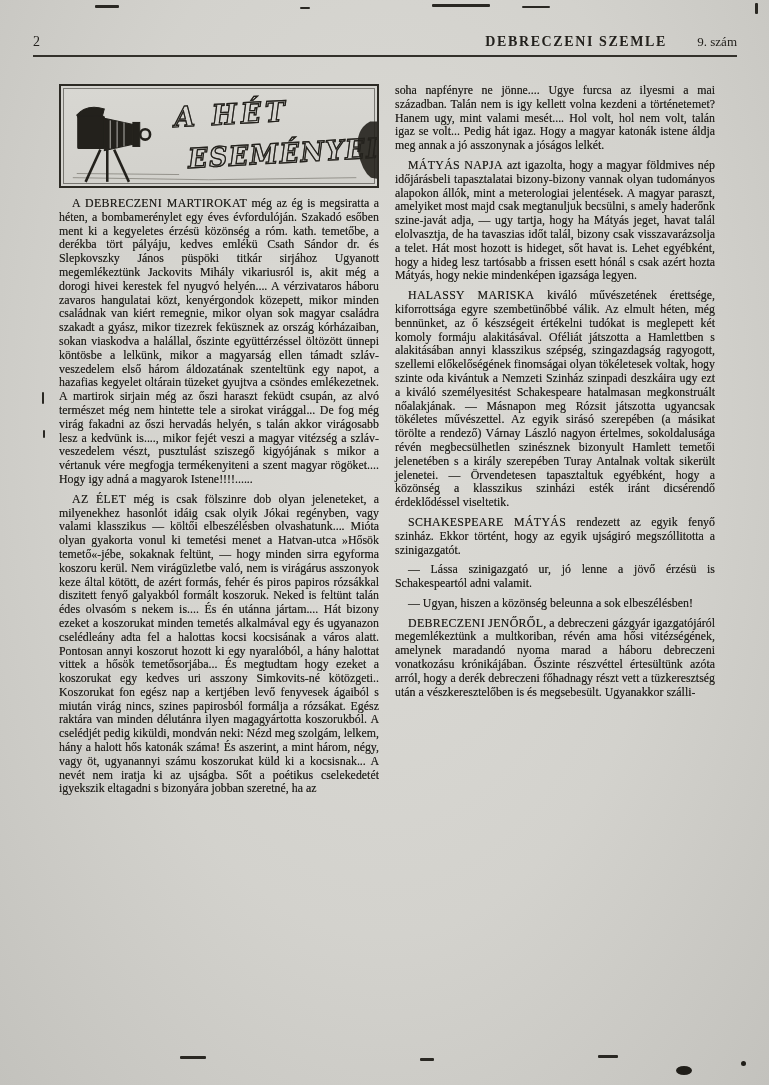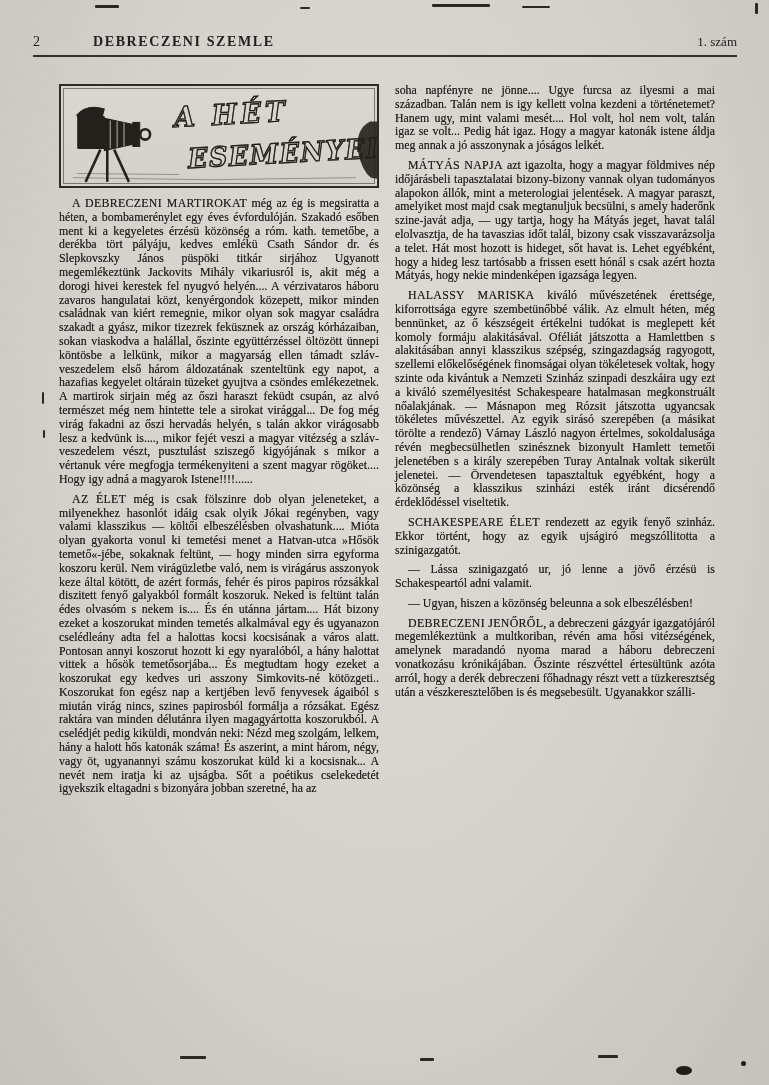--- a/index.html
+++ b/index.html
@@ -13,21 +13,21 @@
     color:#23211d;
   }
   
   .page-header{
     position:absolute;top:34px;left:33px;right:32px;
     display:grid;grid-template-columns:60px 1fr 70px;align-items:baseline;
     border-bottom:2px solid #33312b;
     padding-bottom:5px;
   }
   .page-number{font-size:14px;}
-  .journal-title{font-size:14px;font-weight:bold;letter-spacing:1.6px;text-align:left;}
+  .journal-title{font-size:14px;font-weight:bold;letter-spacing:1.6px;text-align:right;}
   .issue-number{font-size:13px;text-align:right;}
 
   
   .columns{
     position:absolute;top:84px;left:59px;right:54px;bottom:22px;
     display:flex;gap:16px;overflow:hidden;
   }
   .col{flex:1 1 0;text-align:justify;font-size:11.9px;line-height:13.8px;
        text-shadow:0 0 .4px rgba(42,40,35,.65);}
   .col p{margin:0 0 6px 0;text-indent:13px;}
@@ -61,21 +61,21 @@
   <div class="mark" style="top:430px;left:43px;width:2px;height:8px;"></div>
   <div class="mark" style="top:1056px;left:180px;width:26px;height:3px;"></div>
   <div class="mark" style="top:1058px;left:420px;width:14px;height:3px;"></div>
   <div class="mark" style="top:1055px;left:598px;width:20px;height:3px;"></div>
   <div class="blob" style="top:1066px;left:676px;width:16px;height:9px;"></div>
   <div class="blob" style="top:1061px;left:741px;width:5px;height:5px;"></div>
 
   <div class="page-header">
     <span class="page-number">2</span>
     <span class="journal-title">DEBRECZENI SZEMLE</span>
-    <span class="issue-number">1. szám</span>
+    <span class="issue-number">9. szám</span>
   </div>
 
   <div class="columns">
 
     <div class="col">
 
       <div class="masthead">
         <svg viewBox="0 0 321 96" preserveAspectRatio="none">
 
           <g stroke="#55524a" stroke-width="0.7" opacity="0.7">
@@ -126,21 +126,21 @@
 
       <p>
         <span class="lead">MÁTYÁS NAPJA</span><span> azt igazolta, hogy a magyar földmives nép időjárásbeli tapasztalatai bizony-bizony vannak olyan tudományos alapokon állók, mint a meterologiai jelentések. A magyar paraszt, amelyiket most majd csak megtanuljuk becsülni, s amely haderőnk szine-javát adja, — ugy tartja, hogy ha Mátyás jeget, havat talál elolvasztja, de ha tavaszias időt talál, bizony csak visszavarázsolja a telet. Hát most hozott is hideget, sőt havat is. Lehet egyébként, hogy a hideg lesz tartósabb a frissen esett hónál s csak azért hozta Mátyás, hogy nekie mindenképen igazsága legyen.</span>
       </p>
 
       <p>
         <span class="lead">HALASSY MARISKA</span><span> kiváló művészetének érettsége, kiforrottsága egyre szembetünőbbé válik. Az elmult héten, még bennünket, az ő készségeit értékelni tudókat is meglepett két komoly formáju alakitásával. Oféliát játszotta a Hamlettben s alakitásában annyi klasszikus szépség, szingazdagság ragyogott, szellemi előkelőségének finomságai olyan tökéletesek voltak, hogy szinte oda kivántuk a Nemzeti Szinház szinpadi deszkáira ugy ezt a kiváló személyesitést Schakespeare hatalmasan megkonstruált nőalakjának. — Másnapon meg Rózsit játszotta ugyancsak tökéletes művészettel. Az egyik sirásó szerepében (a másikat törölte a rendező) Várnay László nagyon értelmes, sokoldalusága révén megbecsülhetlen szinésznek bizonyult Hamlett temetői jelenetében s a király szerepében Turay Antalnak voltak sikerült jelenetei. — Örvendetesen tapasztaltuk egyébként, hogy a közönség a klasszikus szinházi esték iránt dicsérendő érdeklődéssel viseltetik.</span>
       </p>
 
       <p>
-        <span class="lead">SCHAKESPEARE ÉLET</span><span> rendezett az egyik fenyő szinház. Ekkor történt, hogy az egyik ujságiró megszóllitotta a szinigazgatót.</span>
+        <span class="lead">SCHAKESPEARE MÁTYÁS</span><span> rendezett az egyik fenyő szinház. Ekkor történt, hogy az egyik ujságiró megszóllitotta a szinigazgatót.</span>
       </p>
 
       <p>
         <span>— Lássa szinigazgató ur, jó lenne a jövő érzésü is Schakespeartól adni valamit.</span>
       </p>
 
       <p>
         <span>— Ugyan, hiszen a közönség beleunna a sok elbeszélésben!</span>
       </p>
 

